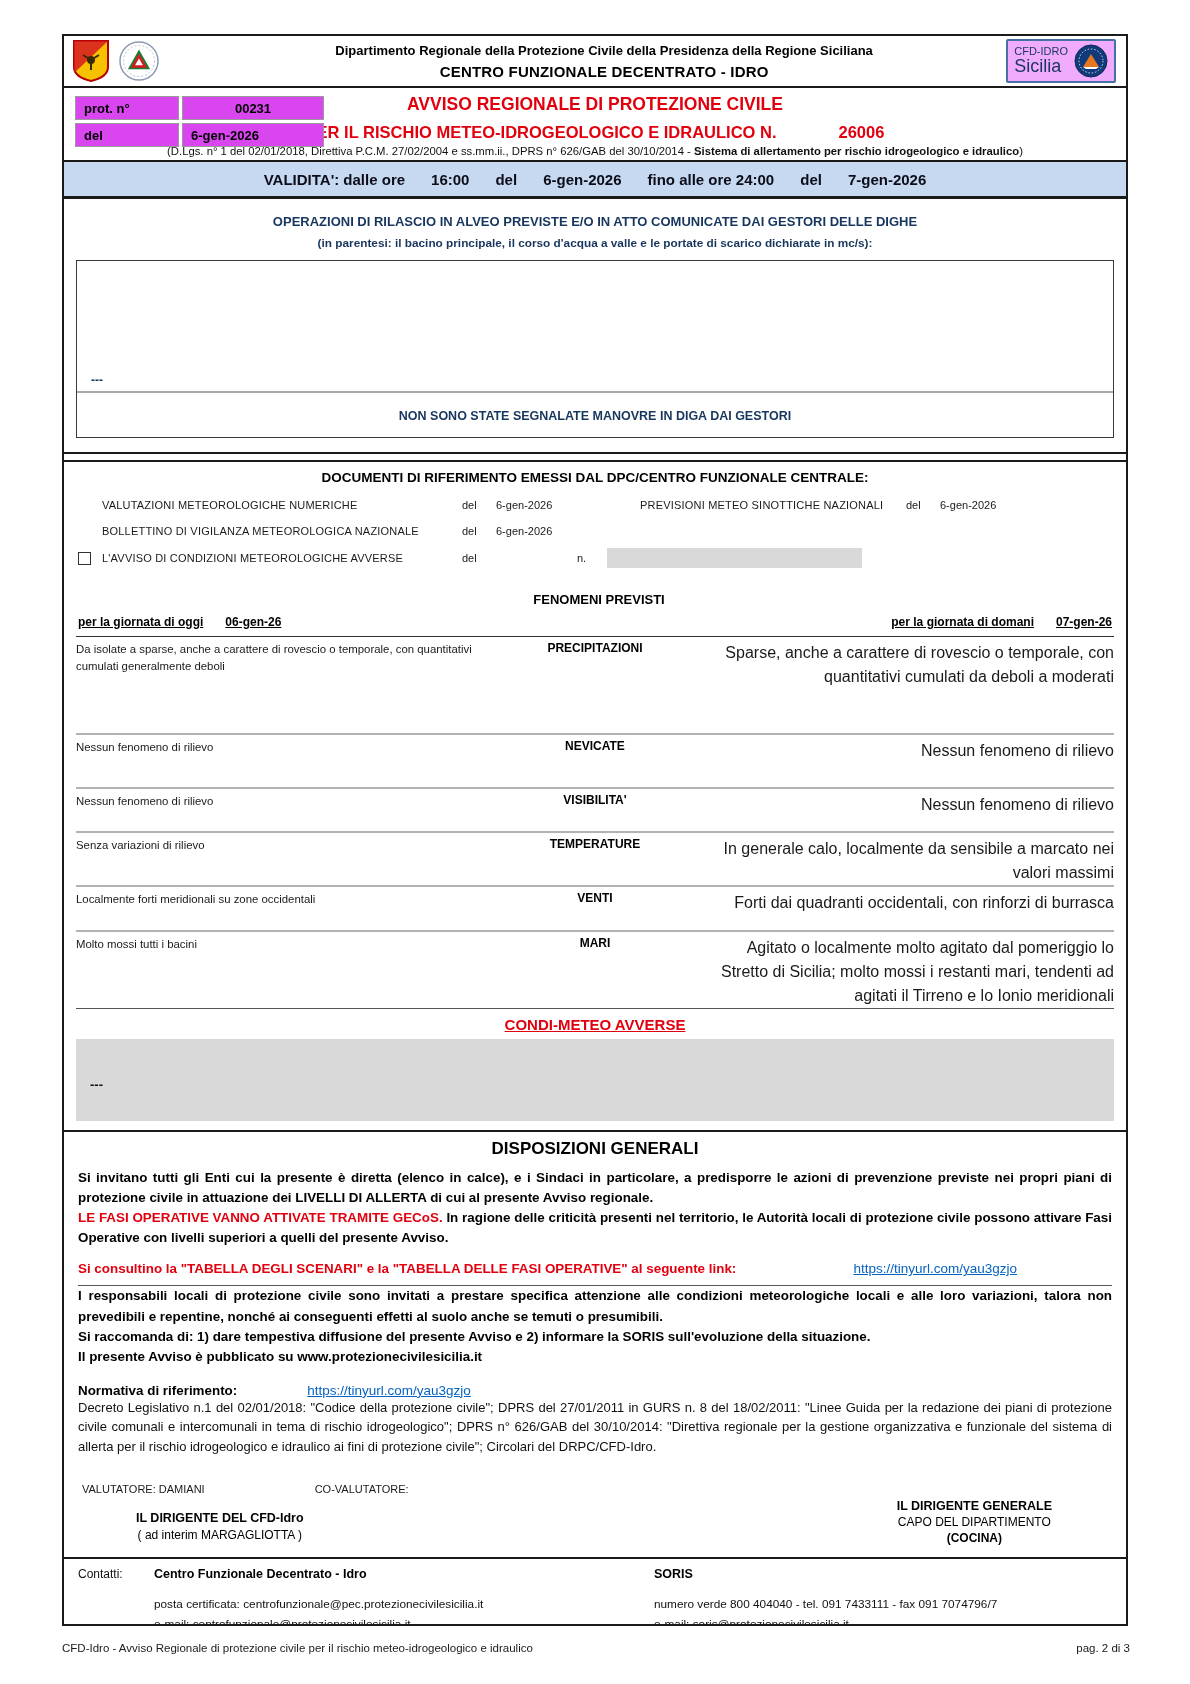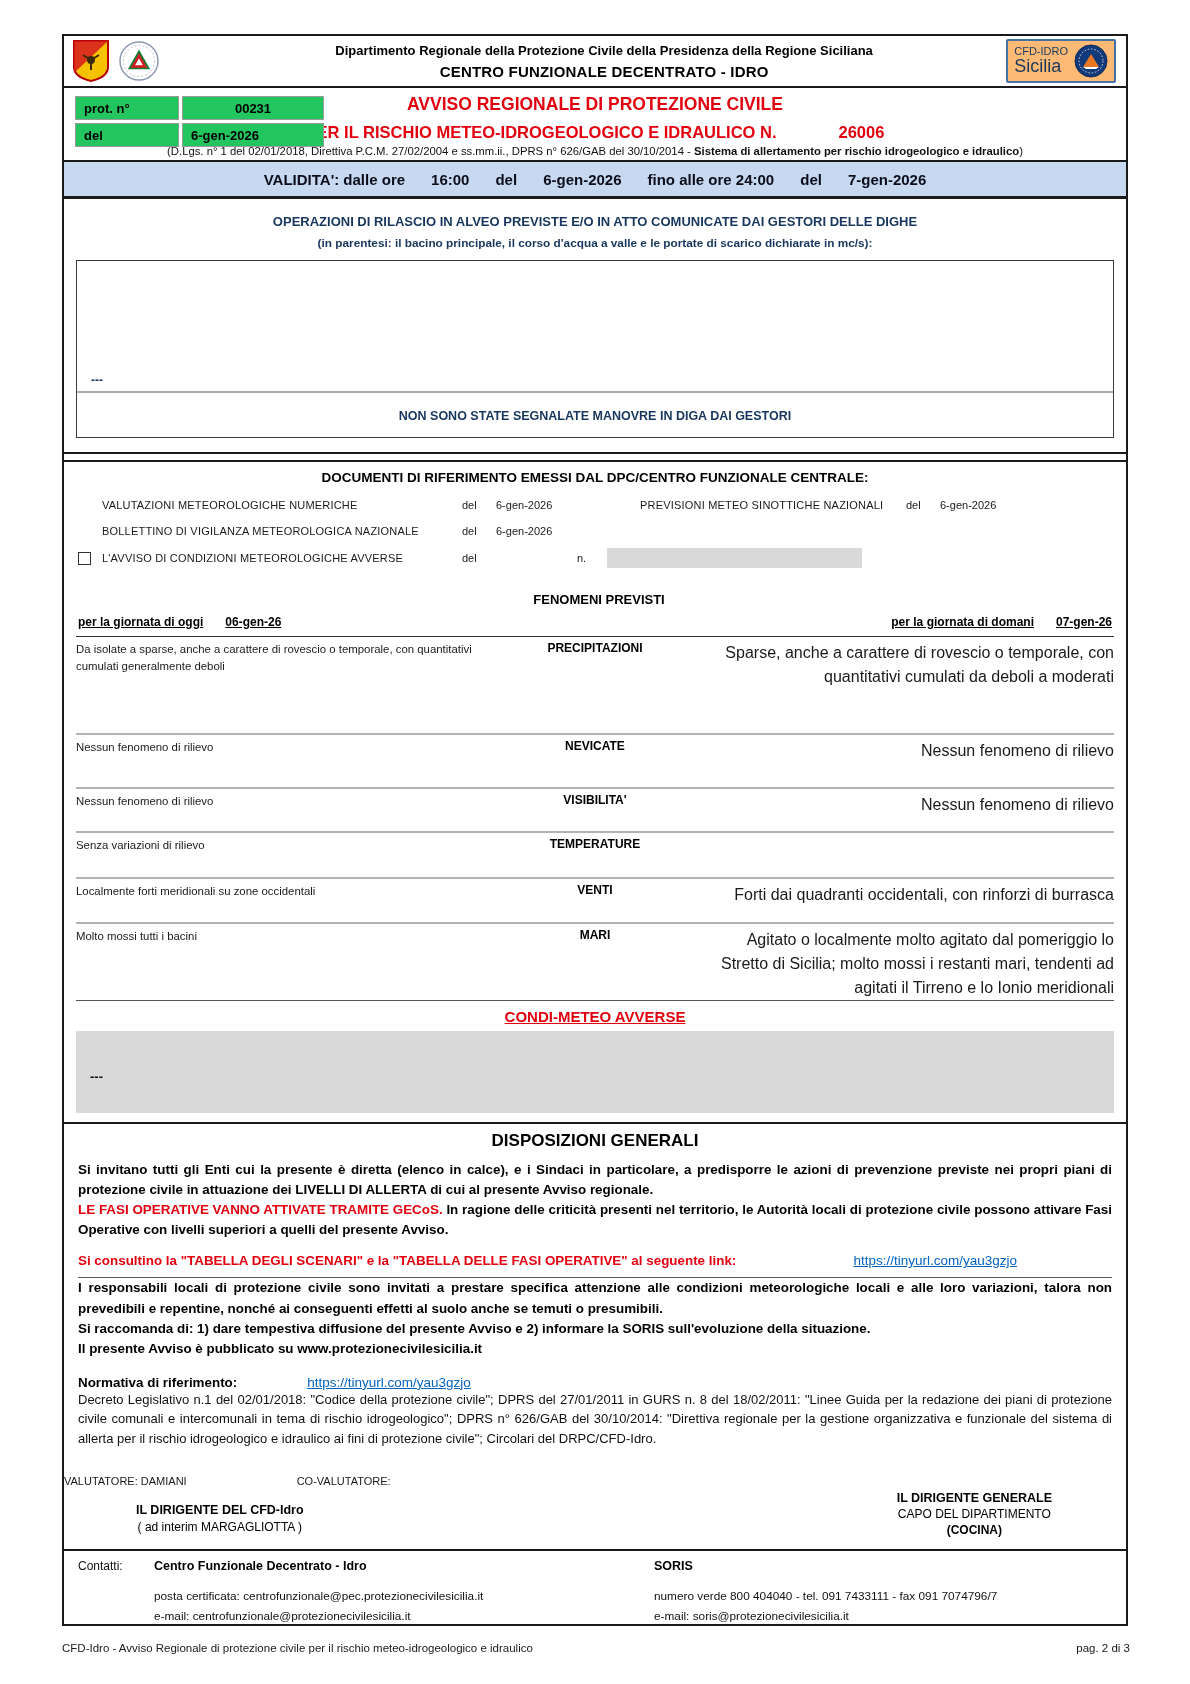--- a/index.html
+++ b/index.html
@@ -11,27 +11,27 @@
   .page{
     position:absolute;left:62px;top:34px;width:1066px;height:1592px;
     border:2px solid #1a1a1a;box-sizing:border-box;background:#fff;overflow:hidden;
   }
   
   .hdr{display:flex;align-items:center;height:52px;border-bottom:2px solid #1a1a1a;padding:0 8px;box-sizing:border-box;}
   .hdr-logos{display:flex;align-items:center;gap:8px;width:130px;flex:none;}
   .hdr-center{flex:1;text-align:center;}
   .hdr-line1{font-size:13px;font-weight:bold;}
   .hdr-line2{font-size:15px;font-weight:bold;margin-top:5px;letter-spacing:.2px;}
-  .cfd-box{flex:none;display:flex;align-items:center;gap:6px;border:2px solid #4472a8;background:#fdba74;border-radius:2px;padding:3px 6px;margin-right:2px;}
+  .cfd-box{flex:none;display:flex;align-items:center;gap:6px;border:2px solid #4472a8;background:#f0abfc;border-radius:2px;padding:3px 6px;margin-right:2px;}
   .cfd-t1{font-size:11px;color:#17365d;line-height:1;}
   .cfd-t2{font-size:18px;color:#17365d;line-height:1.05;}
   
   .title-row{position:relative;height:74px;border-bottom:2px solid #1a1a1a;box-sizing:border-box;}
   .prot-table{position:absolute;left:8px;top:5px;border-collapse:separate;border-spacing:3px;}
-  .prot-table td{border:1.5px solid #9a9a9a;font-size:13px;font-weight:bold;padding:2px 8px;height:18px;background:#22c55e;}
+  .prot-table td{border:1.5px solid #9a9a9a;font-size:13px;font-weight:bold;padding:2px 8px;height:18px;background:#d946ef;}
   .pt-c1a{width:86px;} .pt-c2a{width:70px;text-align:center;} .pt-c1b{width:32px;} .pt-c2b{width:124px;}
   .red-titles{text-align:center;padding-top:6px;}
   .red-t1{color:#e2000f;font-weight:bold;font-size:17.5px;}
   .red-t2{color:#e2000f;font-weight:bold;font-size:16.5px;margin-top:8px;}
   .red-num{margin-left:62px;}
   .subtitle{position:absolute;left:0;right:0;bottom:3px;text-align:center;font-size:11.3px;color:#111;}
   .subtitle b{font-weight:bold;}
   
   .validity{height:37px;background:#c6d9f1;border-bottom:3px solid #1a1a1a;box-sizing:border-box;
     display:flex;align-items:center;justify-content:center;gap:26px;font-weight:bold;font-size:15px;color:#0d0d1a;}
@@ -82,21 +82,21 @@
   a.doc-link{color:#0563c1;text-decoration:underline;font-size:13.5px;font-weight:normal;}
   .consult-row a.doc-link{margin-left:auto;margin-right:95px;}
   .sep-line{border-top:1.5px solid #555;margin-top:9px;}
   .p-resp{margin-top:9px;}
   .p-racc{margin-top:16px;}
   .p-pub{margin-top:17px;font-size:13.8px;}
   .norm-row{display:flex;align-items:baseline;margin-top:16px;gap:70px;}
   .norm-row .nl{font-size:13.4px;font-weight:bold;}
   .p-decreto{margin-top:22px;font-weight:normal !important;font-size:13px !important;color:#111;}
   
-  .val-row{display:flex;gap:110px;padding:0 0;margin-top:27px;font-size:11px;color:#1a1a1a;}
+  .val-row{display:flex;gap:110px;padding:0 18px;margin-top:27px;font-size:11px;color:#1a1a1a;}
   .sig-row{display:flex;justify-content:space-between;padding:0 14px;margin-top:4px;}
   .sig-left{text-align:center;margin-left:58px;margin-top:12px;}
   .sig-left .b1{font-weight:bold;font-size:12.5px;}
   .sig-left .b2{font-size:12px;margin-top:3px;}
   .sig-right{text-align:center;margin-right:60px;}
   .sig-right .b1{font-weight:bold;font-size:12.5px;}
   .sig-right .b2{font-size:12px;margin-top:2px;}
   .sig-right .b3{font-weight:bold;font-size:12px;margin-top:2px;}
   
   .contacts{border-top:2.5px solid #1a1a1a;margin-top:12px;display:grid;
@@ -254,20 +254,21 @@
         <div class="fen-right">Nessun fenomeno di rilievo</div>
       </div>
       <div class="fen-row rh2">
         <div class="fen-left">Nessun fenomeno di rilievo</div>
         <div class="fen-cat">VISIBILITA'</div>
         <div class="fen-right">Nessun fenomeno di rilievo</div>
       </div>
       <div class="fen-row rh3">
         <div class="fen-left">Senza variazioni di rilievo</div>
         <div class="fen-cat">TEMPERATURE</div>
+        <div class="fen-right">In generale calo, localmente da sensibile a marcato nei valori massimi</div>
       </div>
       <div class="fen-row rh4">
         <div class="fen-left">Localmente forti meridionali su zone occidentali</div>
         <div class="fen-cat">VENTI</div>
         <div class="fen-right">Forti dai quadranti occidentali, con rinforzi di burrasca</div>
       </div>
       <div class="fen-row rh5">
         <div class="fen-left">Molto mossi tutti i bacini</div>
         <div class="fen-cat">MARI</div>
         <div class="fen-right">Agitato o localmente molto agitato dal pomeriggio lo Stretto di Sicilia; molto mossi i restanti mari, tendenti ad agitati il Tirreno e lo Ionio meridionali</div>

